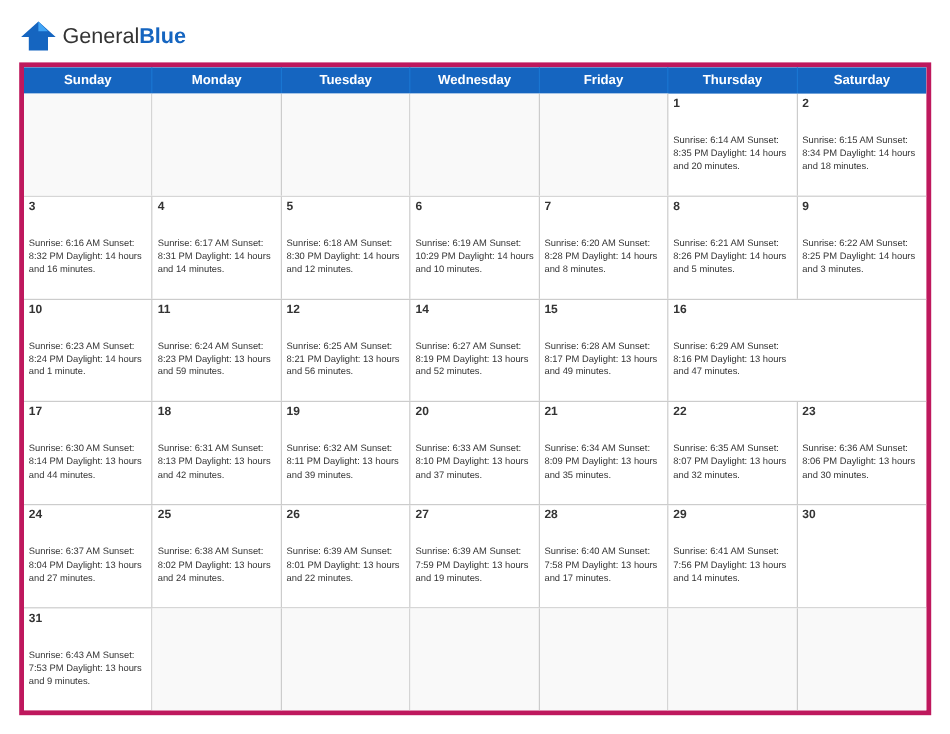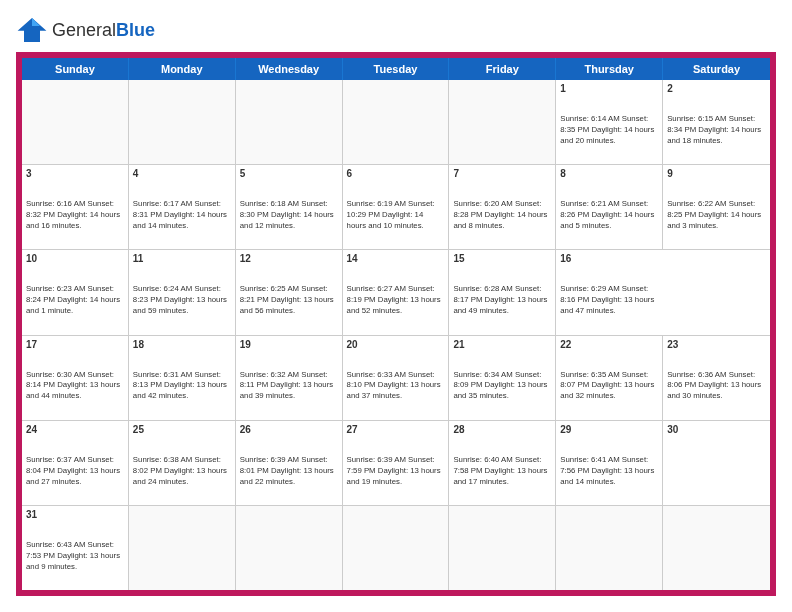--- a/index.html
+++ b/index.html
@@ -38,21 +38,21 @@
     .calendar-title {
       font-size: 32px;
       color: #333;
       font-weight: normal;
     }
     .calendar-subtitle {
       font-size: 14px;
       color: #555;
     }
     .calendar {
-      border: 6px solid #be185d;
+      border: 4px solid #be185d;
       flex: 1;
       display: flex;
       flex-direction: column;
       overflow: hidden;
     }
     .cal-header-row {
       display: grid;
       grid-template-columns: repeat(7, 1fr);
       background: #1565c0;
     }
@@ -118,22 +118,22 @@
     <div class="title-block">
       <div class="calendar-title"></div>
       <div class="calendar-subtitle"></div>
     </div>
   </div>
 
   <div class="calendar">
     <div class="cal-header-row">
     <div class="cal-header-cell">Sunday</div>
         <div class="cal-header-cell">Monday</div>
+        <div class="cal-header-cell">Tuesday</div>
         <div class="cal-header-cell">Wednesday</div>
-        <div class="cal-header-cell">Tuesday</div>
         <div class="cal-header-cell">Friday</div>
         <div class="cal-header-cell">Thursday</div>
         <div class="cal-header-cell">Saturday</div>
       </div>
     <div class="cal-body">
     <div class="cal-row">
           <div class="cal-cell empty"></div>
           <div class="cal-cell empty"></div>
           <div class="cal-cell empty"></div>
           <div class="cal-cell empty"></div>

